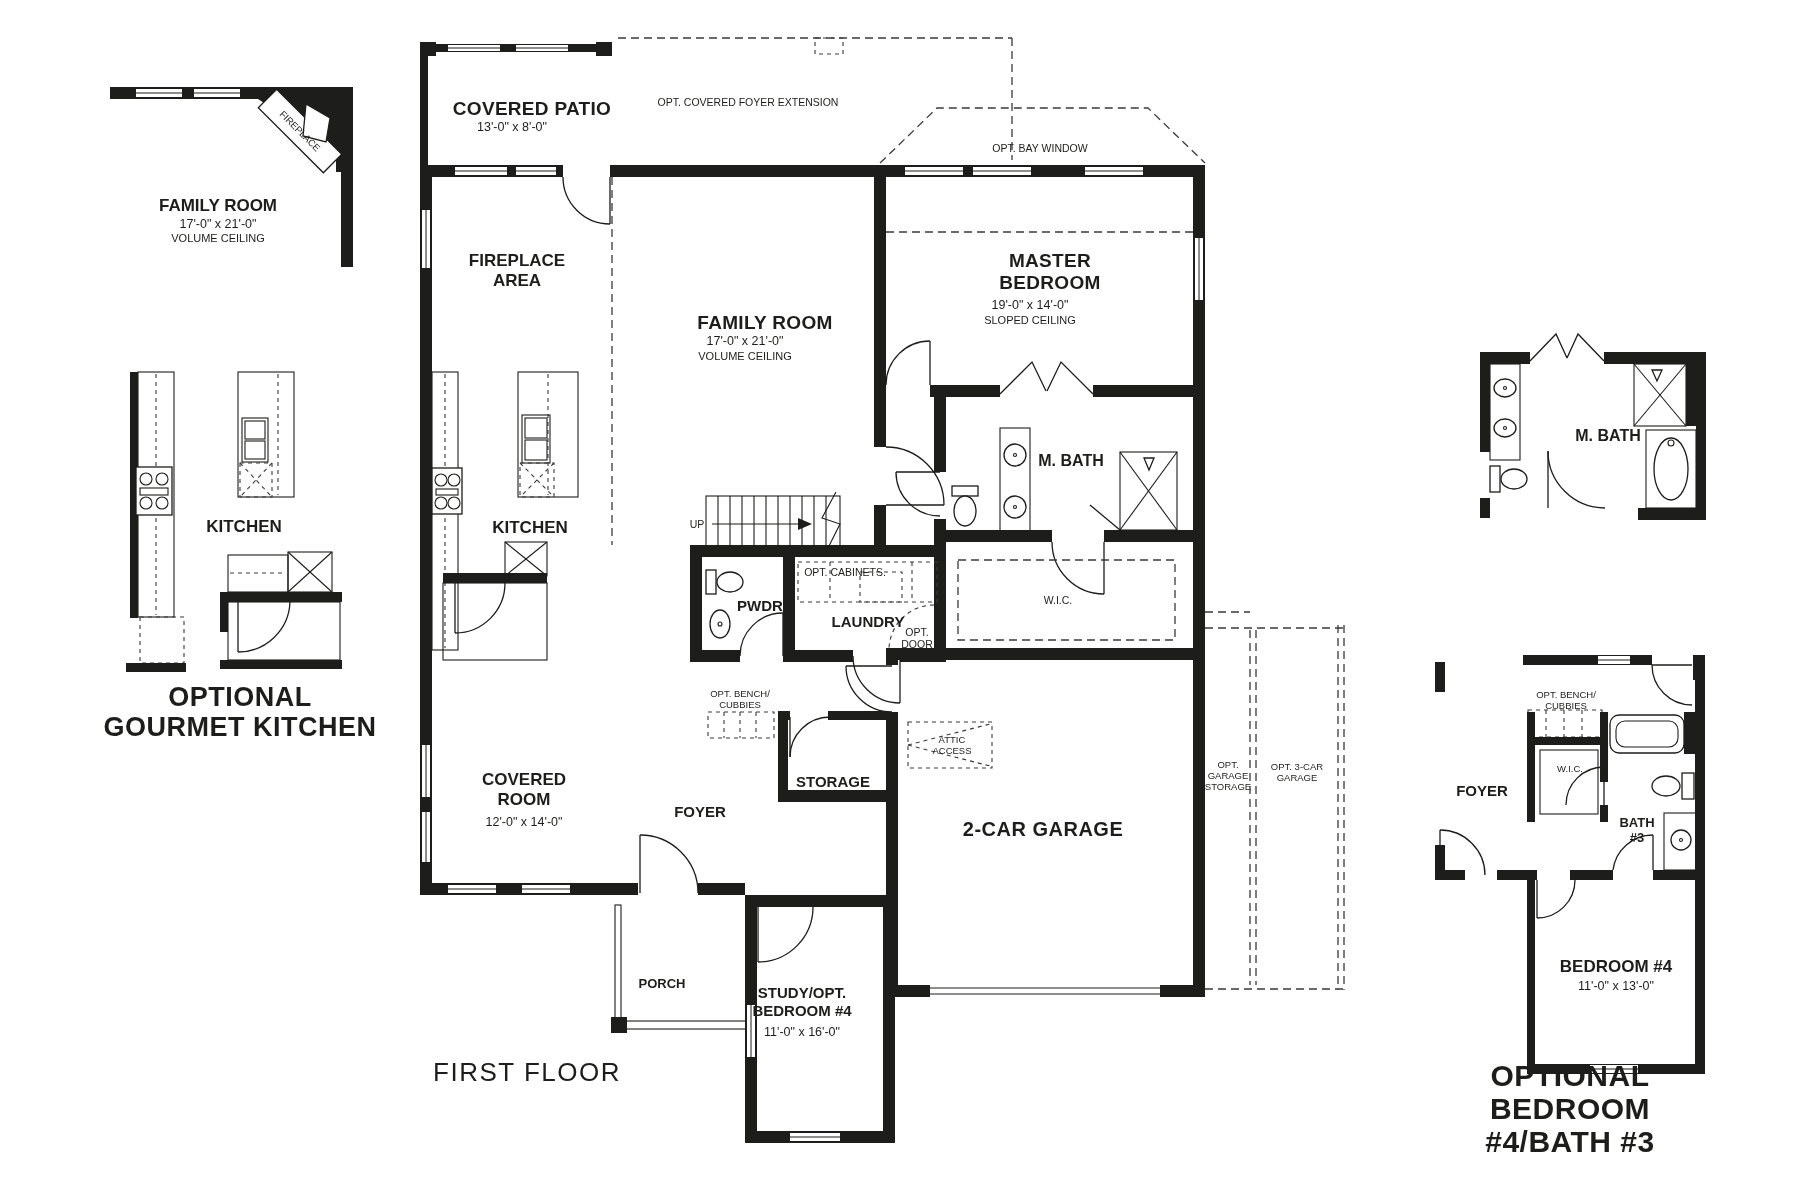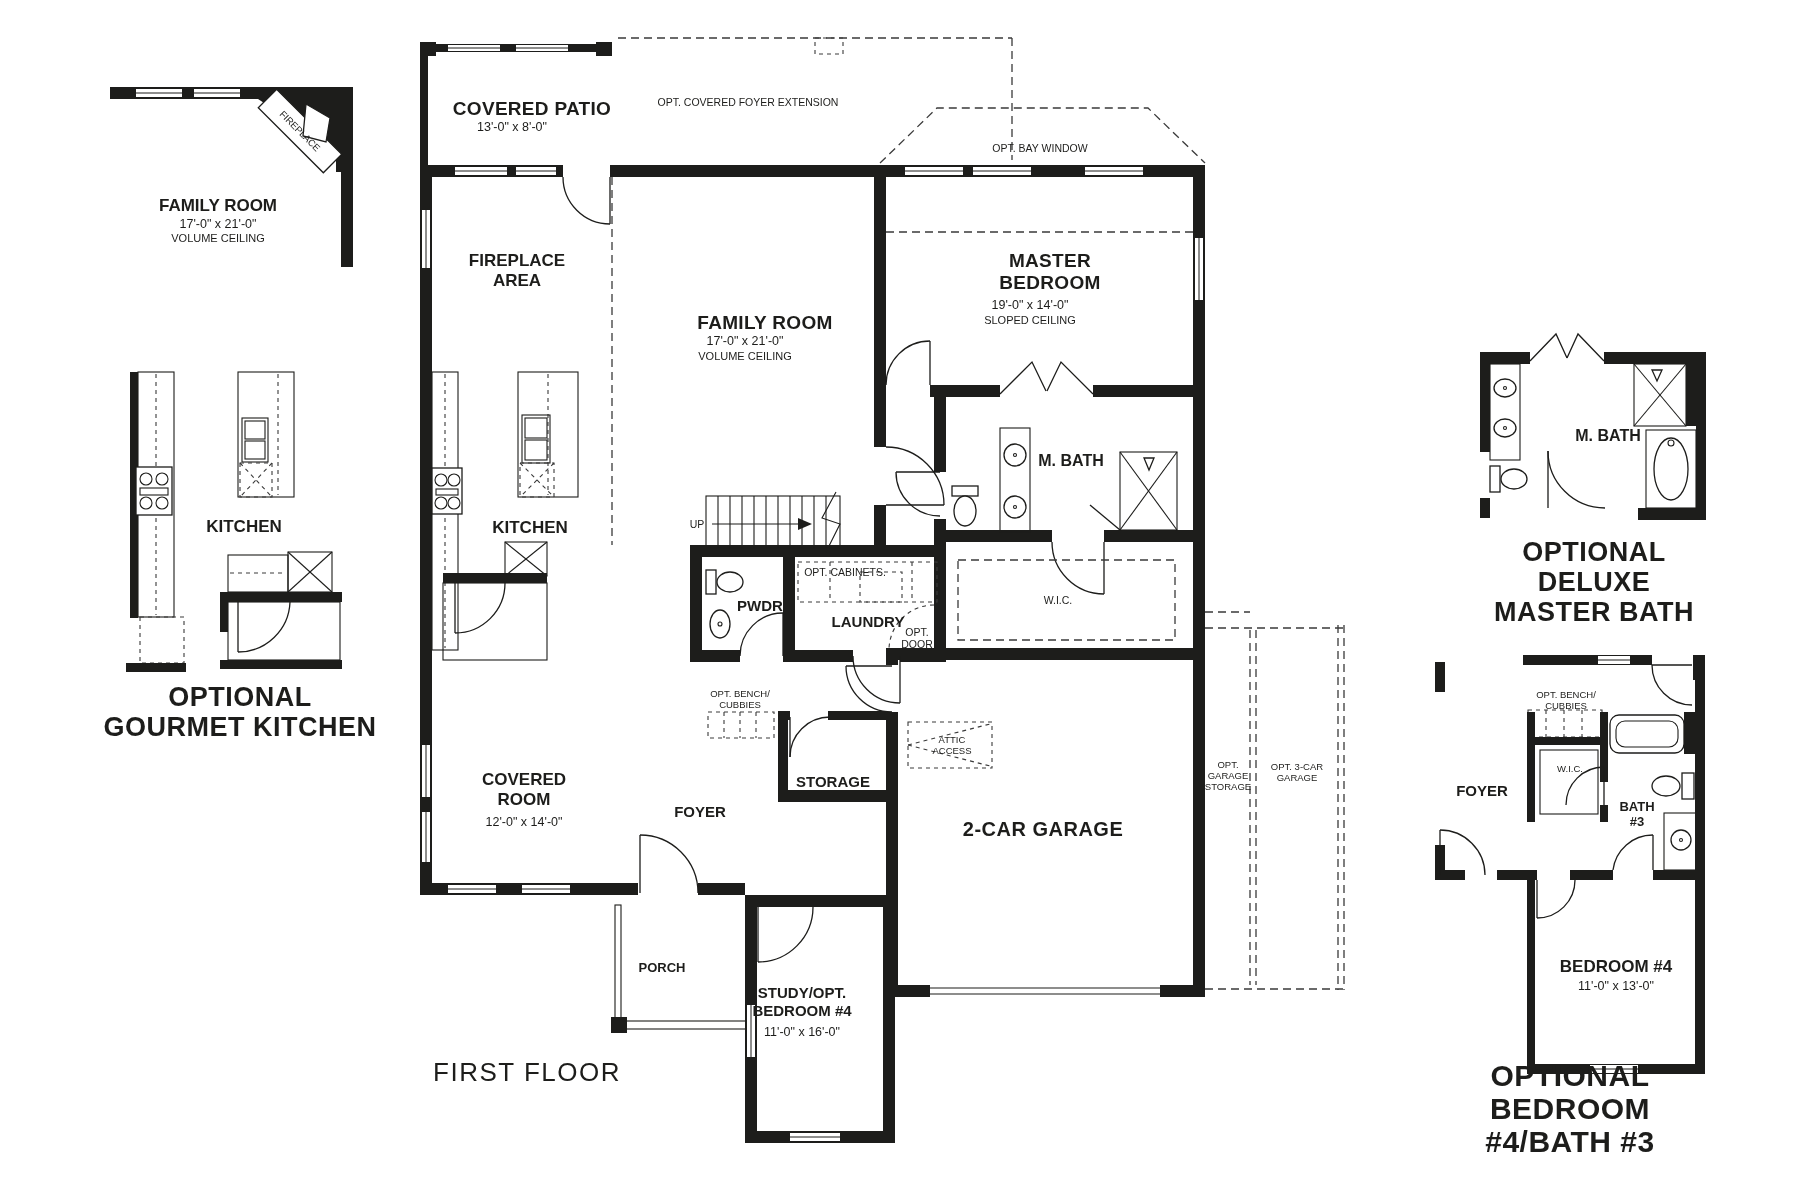--- a/index.html
+++ b/index.html
@@ -5,21 +5,21 @@
   html,body{margin:0;padding:0;background:#fff;}
   #canvas{position:relative;width:1800px;height:1200px;background:#ffffff;overflow:hidden;
           font-family:"Liberation Sans",sans-serif;color:#1d1d1b;}
   #plan-svg{position:absolute;left:0;top:0;}
   .label{position:absolute;transform:translate(-50%,-50%);text-align:center;
          white-space:pre-line;line-height:1.18;color:#1d1d1b;}
   .rot45{transform:translate(-50%,-50%) rotate(45deg);}
   .t-room-lg{font-size:19px;font-weight:bold;letter-spacing:.3px;margin-left:20px;}
   .t-room{font-size:17px;font-weight:bold;}
   .t-room-md{font-size:15px;font-weight:bold;}
-  .t-room-sm{font-size:13px;font-weight:bold;}
+  .t-room-sm{font-size:13px;font-weight:bold;margin-top:16px;}
   .t-garage{font-size:20px;font-weight:bold;letter-spacing:.5px;}
   .t-dims{font-size:12.5px;}
   .t-note{font-size:11px;}
   .t-opt{font-size:10.5px;}
   .t-tiny{font-size:9.5px;}
   .t-mbath{font-size:16px;font-weight:bold;}
   .t-title{font-size:27px;font-weight:bold;letter-spacing:.5px;line-height:1.12;}
   .t-title-lg{font-size:30px;font-weight:bold;letter-spacing:.5px;line-height:1.1;}
   .t-first{font-size:26px;font-weight:normal;letter-spacing:1.5px;}
   
@@ -435,22 +435,20 @@
 STORAGE</div>
 <div class="label t-tiny" style="left:1297px;top:772px">OPT. 3-CAR
 GARAGE</div>
 <div class="label t-room-sm" style="left:662px;top:968px">PORCH</div>
 <div class="label t-room-md" style="left:802px;top:1002px">STUDY/OPT.
 BEDROOM #4</div>
 <div class="label t-dims" style="left:802px;top:1032px">11'-0" x 16'-0"</div>
 <div class="label t-first" style="left:527px;top:1072px">FIRST FLOOR</div>
 
 <div class="label t-mbath" style="left:1608px;top:436px">M. BATH</div>
-<div class="label t-title" style="left:1594px;top:582px">OPTIONAL DELUXE
-MASTER BATH</div>
 
 <div class="label t-tiny" style="left:1566px;top:700px">OPT. BENCH/
 CUBBIES</div>
 <div class="label t-room-md" style="left:1482px;top:791px">FOYER</div>
 <div class="label t-tiny" style="left:1570px;top:769px">W.I.C.</div>
 <div class="label t-room-sm" style="left:1637px;top:814px">BATH
 #3</div>
 <div class="label t-room" style="left:1616px;top:967px">BEDROOM #4</div>
 <div class="label t-dims" style="left:1616px;top:986px">11'-0" x 13'-0"</div>
 <div class="label t-title-lg" style="left:1570px;top:1108px">OPTIONAL

